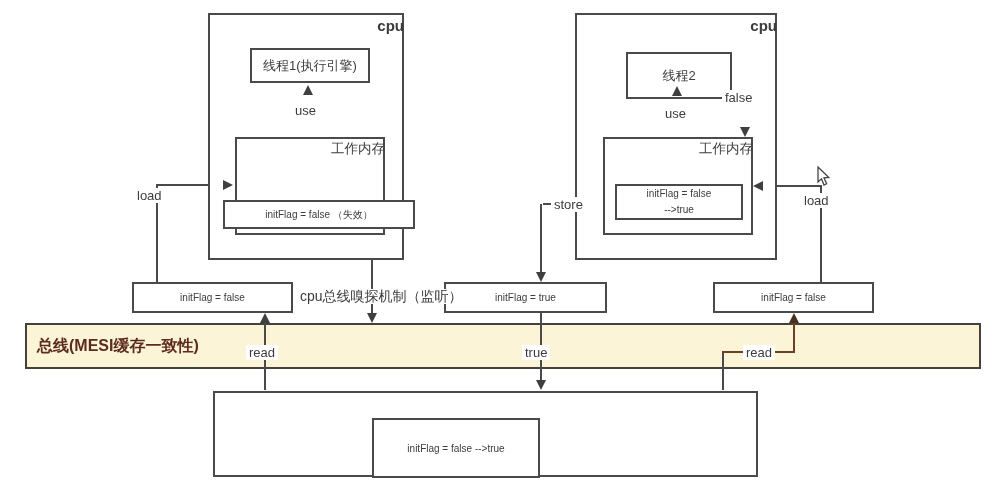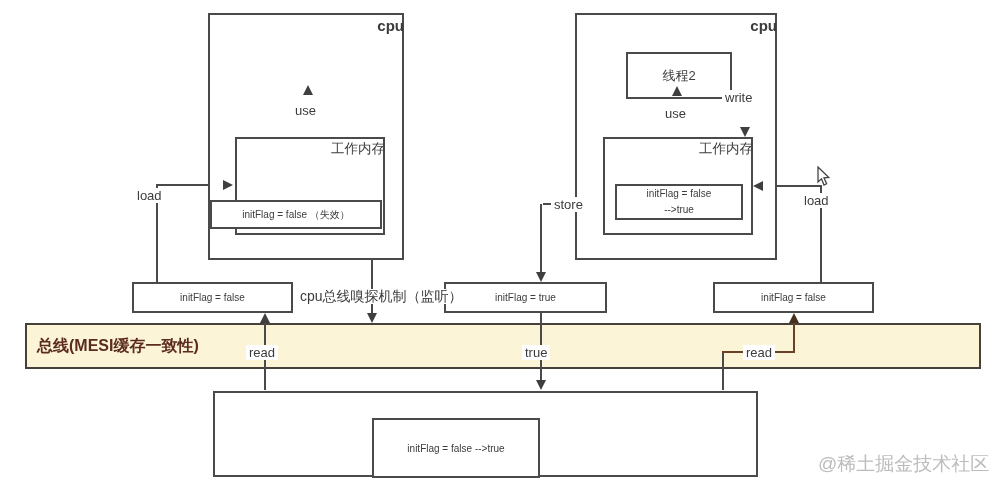--- a/index.html
+++ b/index.html
@@ -44,28 +44,29 @@
   svg { display:block; }
 </style>
 </head>
 <body>
 
 <div id="canvas">
 
   <div class="box" style="left:208px;top:13px;width:196px;height:247px;"></div>
   <div class="titlebar" style="left:208px;top:17px;width:196px;font-size:15px;">cpu</div>
 
+  <div class="box centered small" style="left:250px;top:48px;width:120px;height:35px;">线程1(执行引擎)</div>
 
   <div class="ln" style="left:307px;top:94px;width:2px;height:43px;"></div>
   <div class="ah ah-up" style="left:303px;top:85px;"></div>
   <div class="lbl" style="left:292px;top:103px;">use</div>
 
   <div class="box" style="left:235px;top:137px;width:150px;height:98px;"></div>
   <div class="titlebar" style="left:235px;top:140px;width:150px;font-weight:normal;font-size:13.5px;">工作内存</div>
-  <div class="box flagbox" style="left:210px;top:200px;width:172px;height:29px;">initFlag = false （失效）</div>
+  <div class="box flagbox" style="left:223px;top:200px;width:192px;height:29px;">initFlag = false （失效）</div>
 
   <div class="ln" style="left:156px;top:184px;width:68px;height:2px;"></div>
   <div class="ah ah-right" style="left:223px;top:180px;"></div>
   <div class="ln" style="left:156px;top:186px;width:2px;height:96px;"></div>
   <div class="lbl" style="left:134px;top:188px;">load</div>
 
   <div class="ln" style="left:371px;top:260px;width:2px;height:55px;"></div>
   <div class="ah ah-down" style="left:367px;top:313px;"></div>
   <div class="lbl" style="left:297px;top:289px;font-size:14px;">cpu总线嗅探机制（监听）</div>
 
@@ -74,21 +75,21 @@
 
   <div class="box centered small" style="left:626px;top:52px;width:106px;height:47px;">线程2</div>
 
   <div class="ln" style="left:676px;top:95px;width:2px;height:42px;"></div>
   <div class="ah ah-up" style="left:672px;top:86px;"></div>
   <div class="lbl" style="left:662px;top:106px;">use</div>
 
   <div class="ln" style="left:732px;top:67px;width:14px;height:2px;"></div>
   <div class="ln" style="left:744px;top:67px;width:2px;height:61px;"></div>
   <div class="ah ah-down" style="left:740px;top:127px;"></div>
-  <div class="lbl" style="left:722px;top:90px;">write</div>
+  <div class="lbl" style="left:722px;top:90px;">false</div>
 
   <div class="box" style="left:603px;top:137px;width:150px;height:98px;"></div>
   <div class="titlebar" style="left:603px;top:140px;width:150px;font-weight:normal;font-size:13.5px;">工作内存</div>
   <div class="box flagbox" style="left:615px;top:184px;width:128px;height:36px;flex-direction:column;line-height:16px;">
     <span>initFlag = false</span>
     <span>--&gt;true</span>
   </div>
 
   <div class="ln" style="left:543px;top:203px;width:70px;height:2px;"></div>
   <div class="ln" style="left:540px;top:204px;width:2px;height:69px;"></div>
@@ -123,15 +124,14 @@
 
   <div class="ln" style="left:722px;top:352px;width:2px;height:38px;"></div>
   <div class="ln ln-brown" style="left:722px;top:351px;width:73px;height:2px;"></div>
   <div class="ln ln-brown" style="left:793px;top:322px;width:2px;height:31px;"></div>
   <div class="ah ah-up ah-up-brown" style="left:789px;top:313px;"></div>
   <div class="lbl" style="left:743px;top:345px;">read</div>
 
   <div class="box" style="left:213px;top:391px;width:545px;height:86px;"></div>
   <div class="box flagbox" style="left:372px;top:418px;width:168px;height:60px;">initFlag = false --&gt;true</div>
 
-  <div class="watermark">@稀土掘金技术社区</div>
 
 </div>
 
 </body></html>

